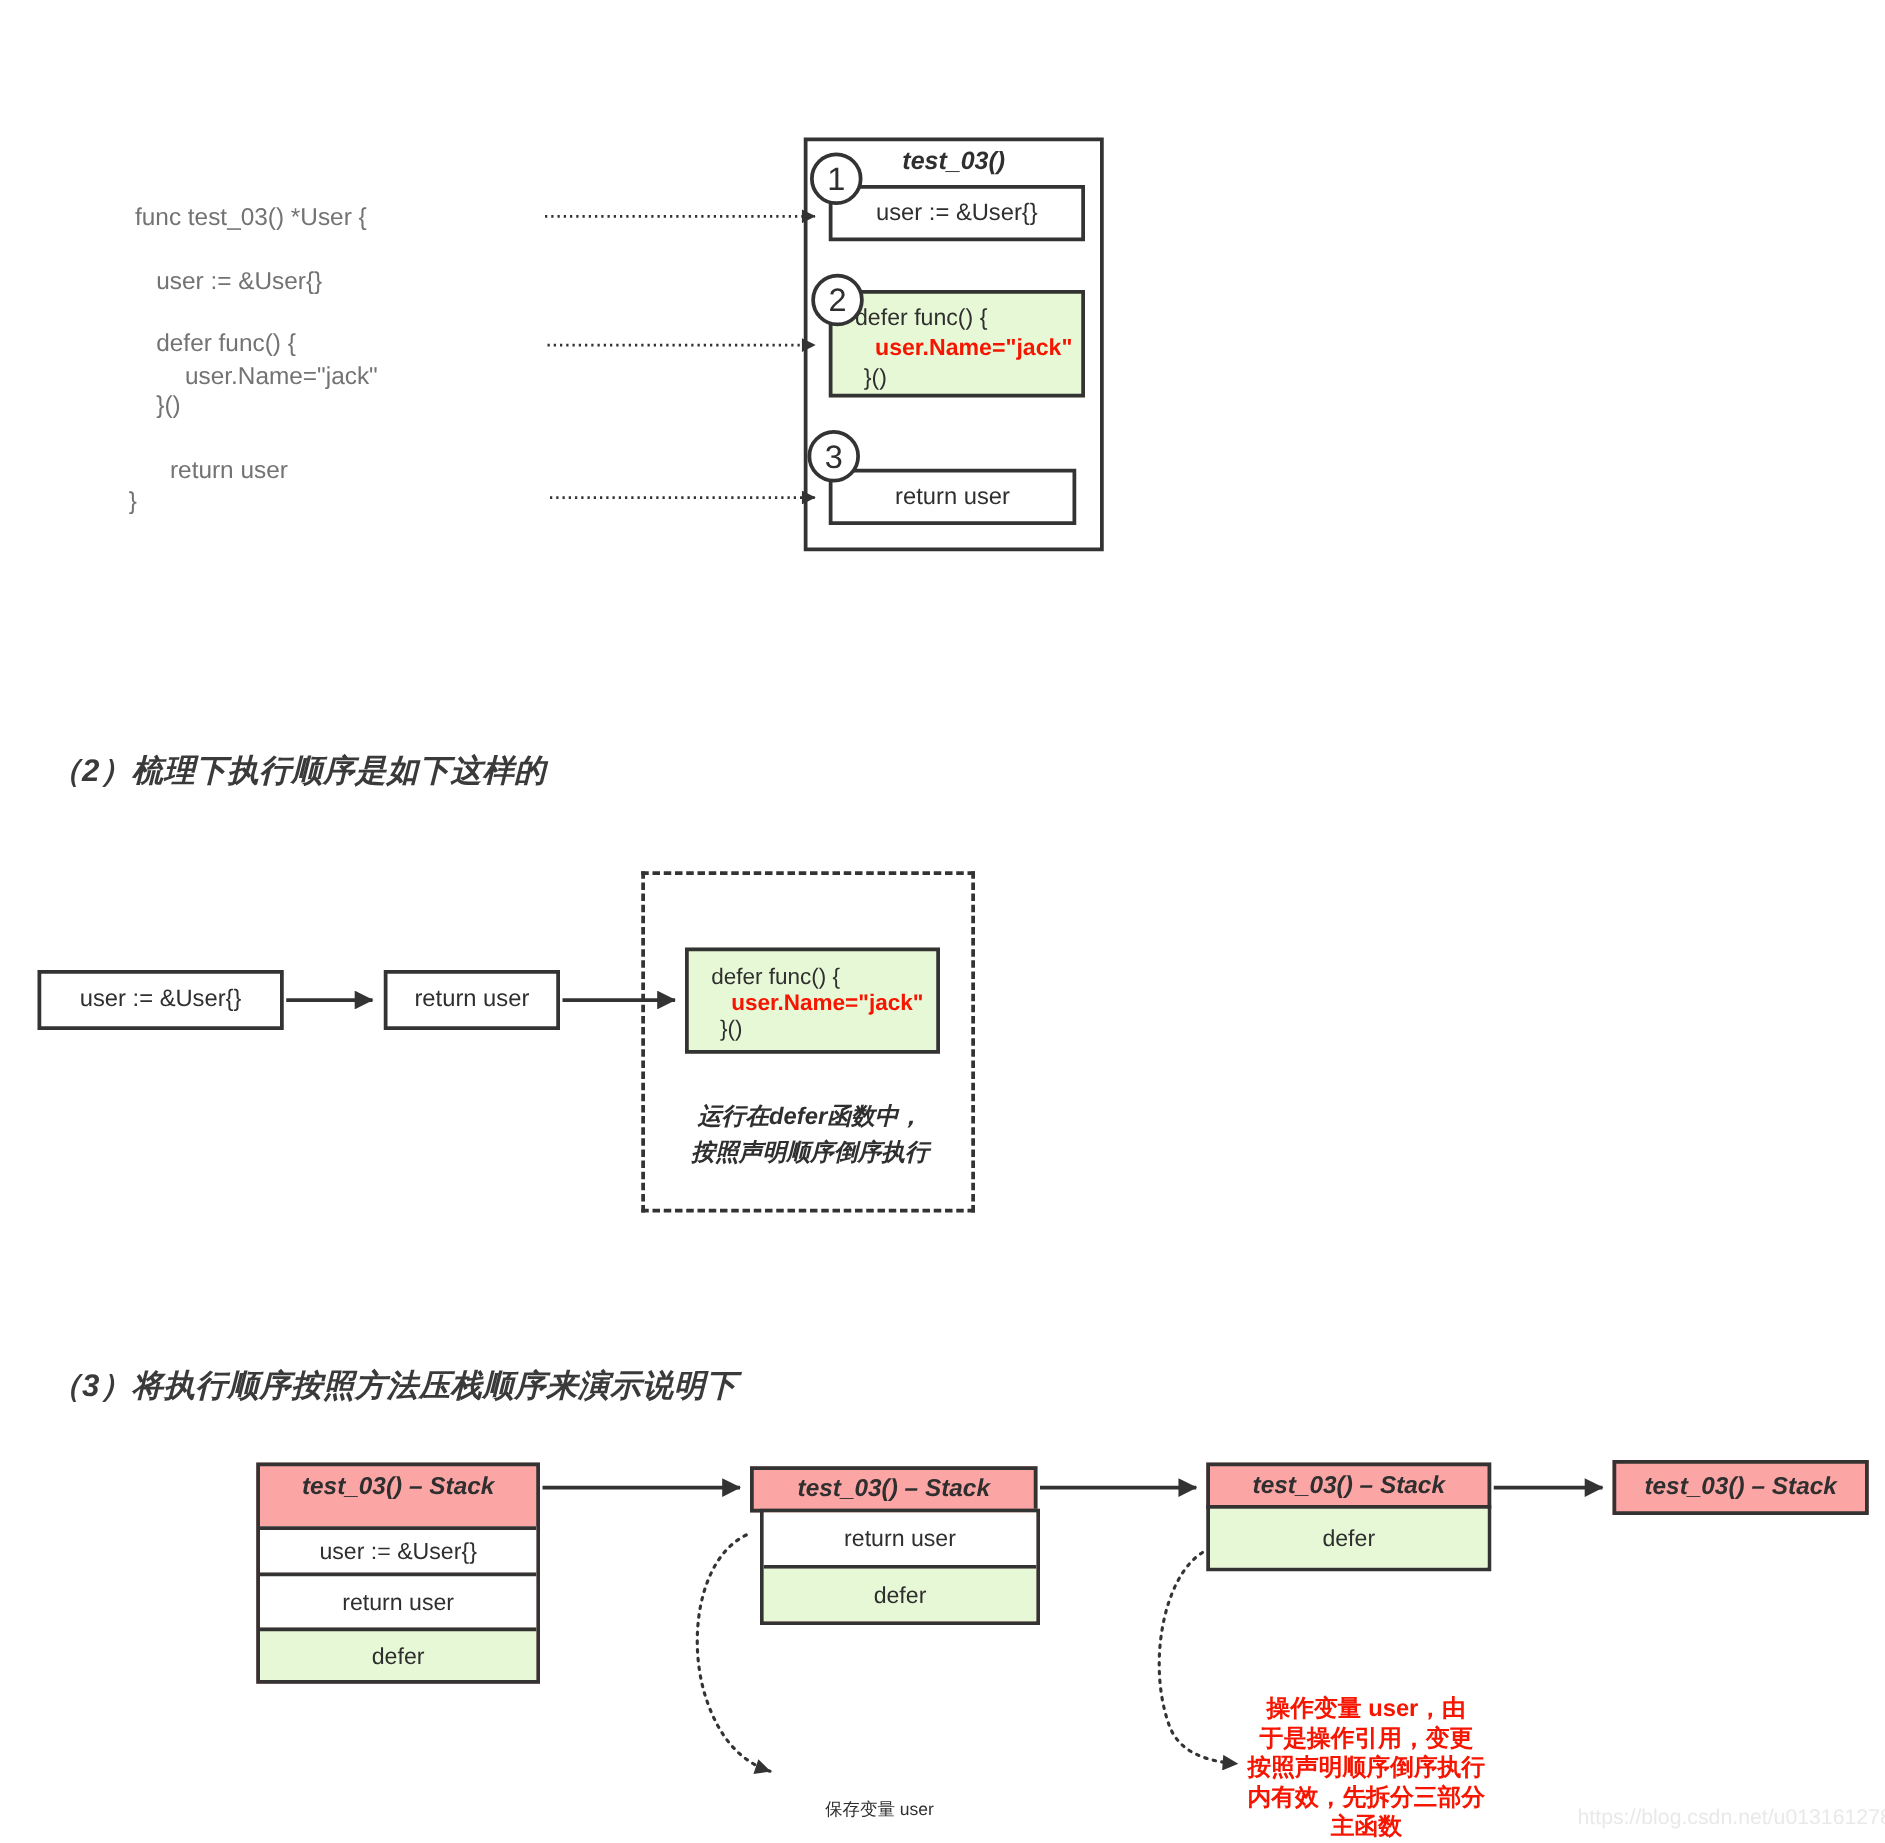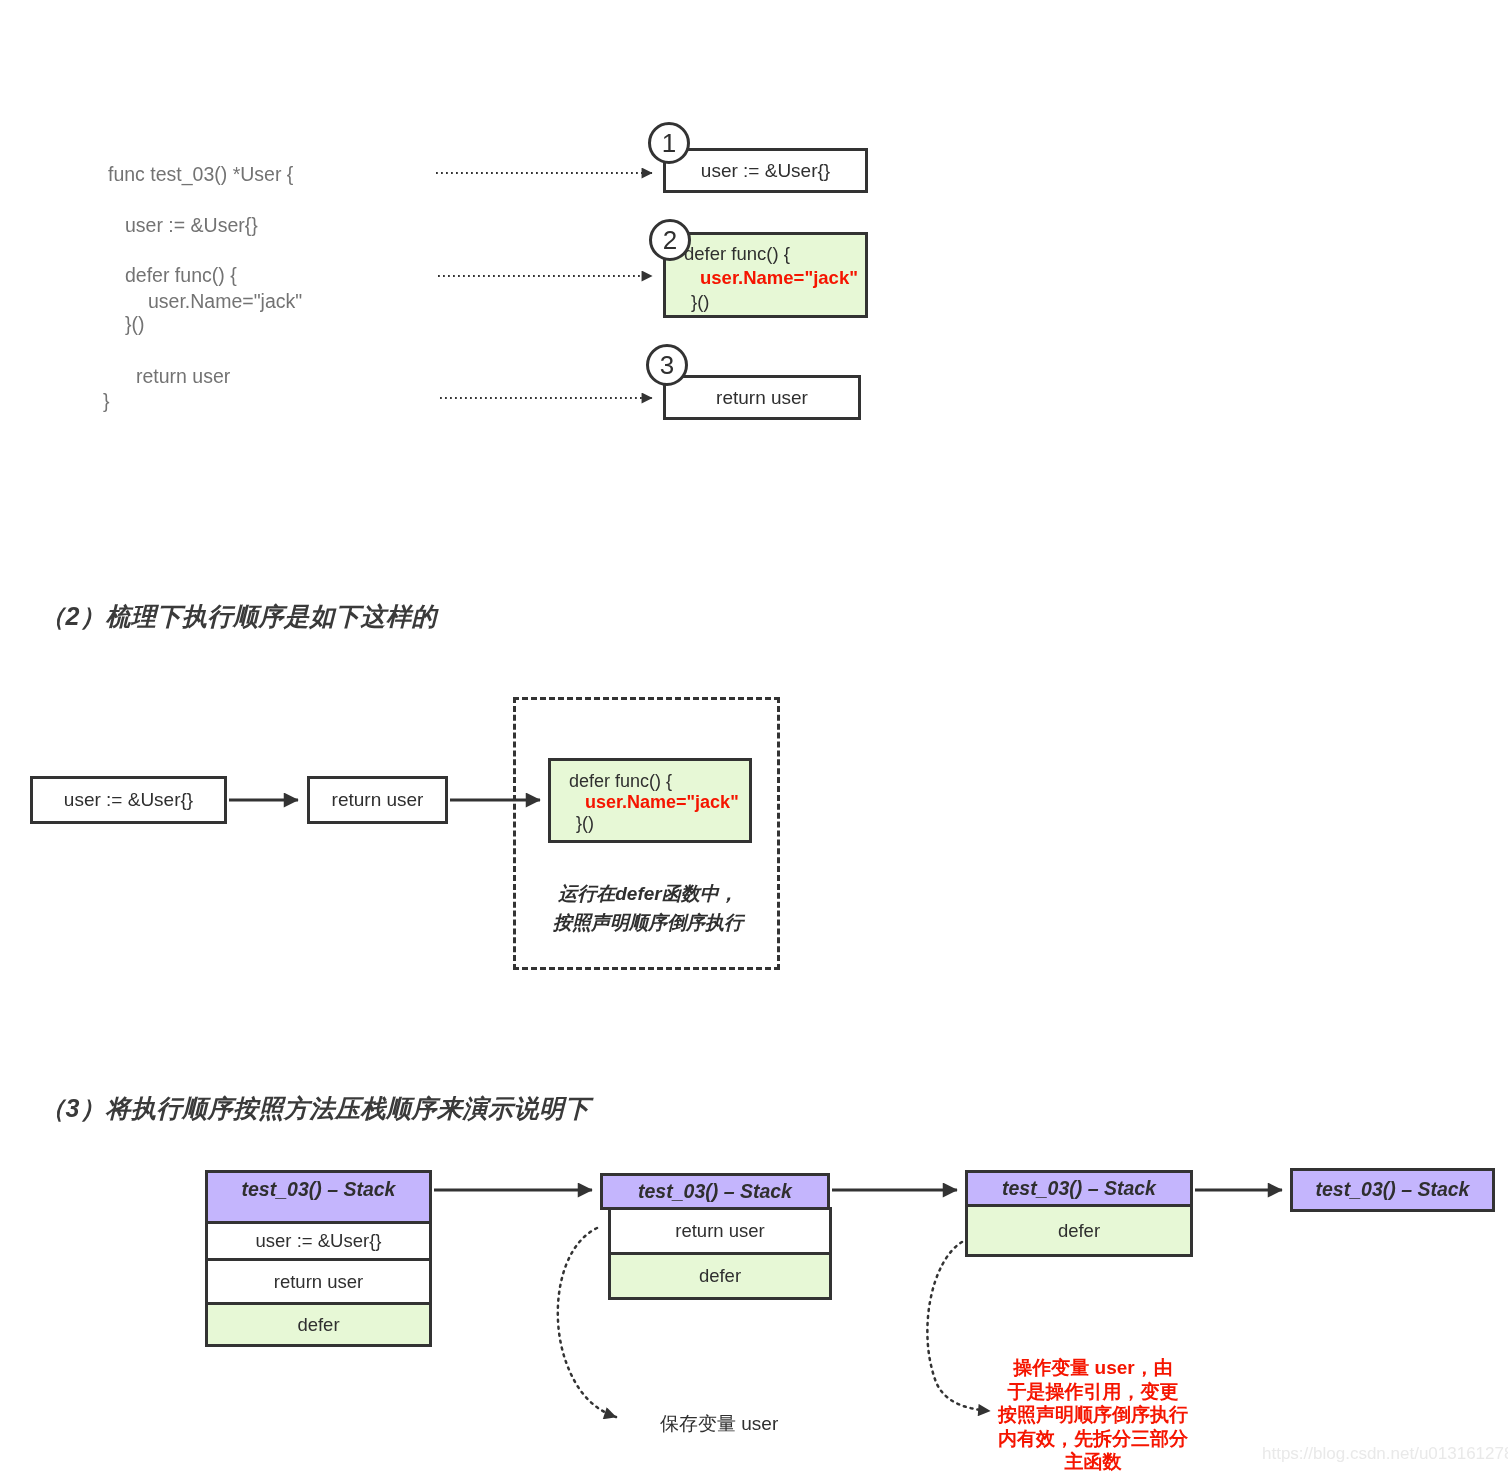--- a/index.html
+++ b/index.html
@@ -33,32 +33,32 @@
   .codebox-line{white-space:pre; font-size:18.5px; color:#2f2f2f;}
   .red{color:#f51500; font-weight:bold;}
   .dashed-box{
     position:absolute; box-sizing:border-box; border:3px dashed #333;
     background:transparent; z-index:2;
   }
   .note-italic{
     position:absolute; text-align:center; font-size:19px; font-weight:bold;
     font-style:italic; color:#2f2f2f; line-height:28.5px; z-index:2; white-space:nowrap;
   }
-  .stack{position:absolute; box-sizing:border-box; border:3px solid #333; background:#c4b5fd; z-index:2;}
+  .stack{position:absolute; box-sizing:border-box; border:3px solid #333; background:#fca5a5; z-index:2;}
   .stack-title{
     text-align:center; font-size:19.5px; font-weight:bold; font-style:italic;
     color:#2f2f2f; box-sizing:border-box;
   }
   .srow{
     box-sizing:border-box; border-top:3px solid #333;
     display:flex; align-items:center; justify-content:center;
     font-size:18.5px; color:#2f2f2f; background:#fff;
   }
   .srow.green{background:#e7f8d6;}
-  .plain-note{position:absolute; font-size:19px; color:#2f2f2f; white-space:nowrap; z-index:2;}
+  .plain-note{position:absolute; font-size:14px; color:#2f2f2f; white-space:nowrap; z-index:2;margin-top:28px;}
   .red-note{
     position:absolute; text-align:center; font-size:19px; font-weight:bold;
     color:#f51500; line-height:23.5px; z-index:2;
   }
   .red-note div{white-space:nowrap;}
   .watermark{
     position:absolute; font-size:17px; color:#e9e9e9; white-space:nowrap; z-index:2;
   }
   svg.overlay{position:absolute; left:0; top:0; z-index:5; pointer-events:none;}
 </style>
@@ -69,20 +69,23 @@
 
 
   <div class="code-line" style="left:108px; top:163px;">func test_03() *User {</div>
   <div class="code-line" style="left:125px; top:214px;">user := &amp;User{}</div>
   <div class="code-line" style="left:125px; top:264px;">defer func() {</div>
   <div class="code-line" style="left:148px; top:290px;">user.Name="jack"</div>
   <div class="code-line" style="left:125px; top:313px;">}()</div>
   <div class="code-line" style="left:136px; top:365px;">return user</div>
   <div class="code-line" style="left:103px; top:390px;">}</div>
 
+  <div class="box transparent" style="left:643px; top:110px; width:240px; height:331px;">
+    <div class="box-title">test_03()</div>
+  </div>
 
   <div class="box ctext" style="left:663px; top:148px; width:205px; height:45px;">user := &amp;User{}</div>
 
   <div class="box green" style="left:663px; top:232px; width:205px; height:86px; padding:7px 0 0 18px;">
     <div class="codebox-line" style="line-height:24px;">defer func() {</div>
     <div class="codebox-line red" style="line-height:24px; padding-left:16px;">user.Name="jack"</div>
     <div class="codebox-line" style="line-height:24px; padding-left:7px;">}()</div>
   </div>
 
   <div class="box ctext" style="left:663px; top:375px; width:198px; height:45px;">return user</div>

